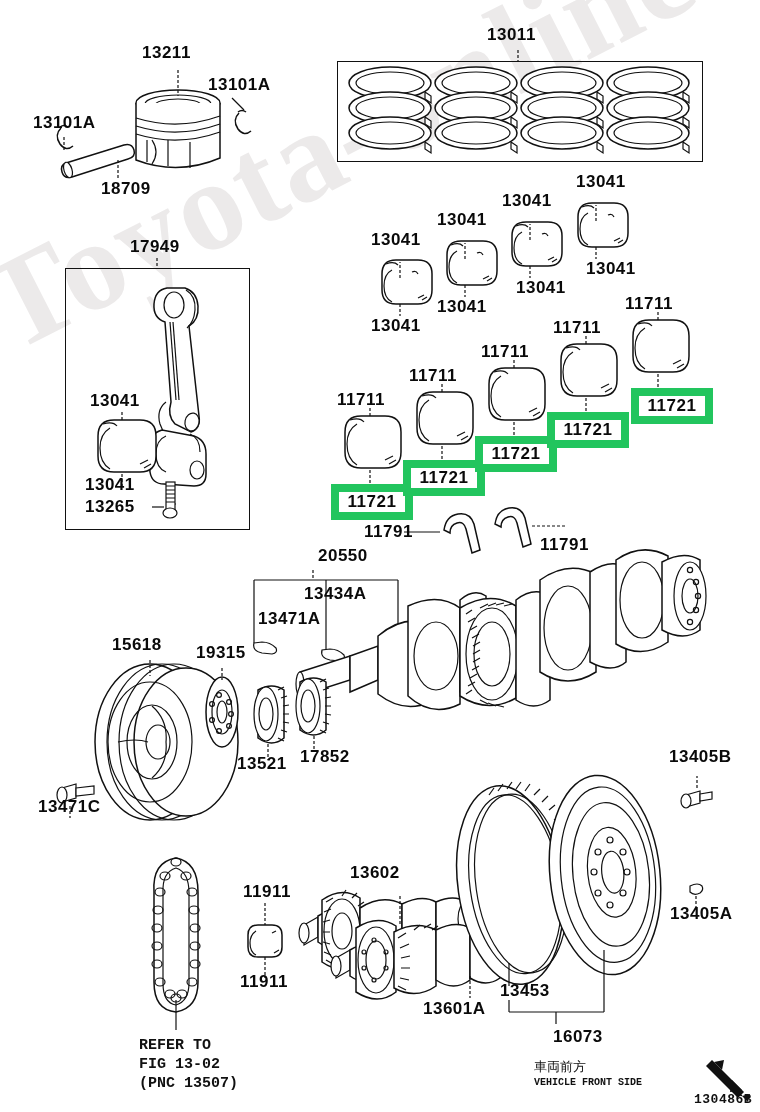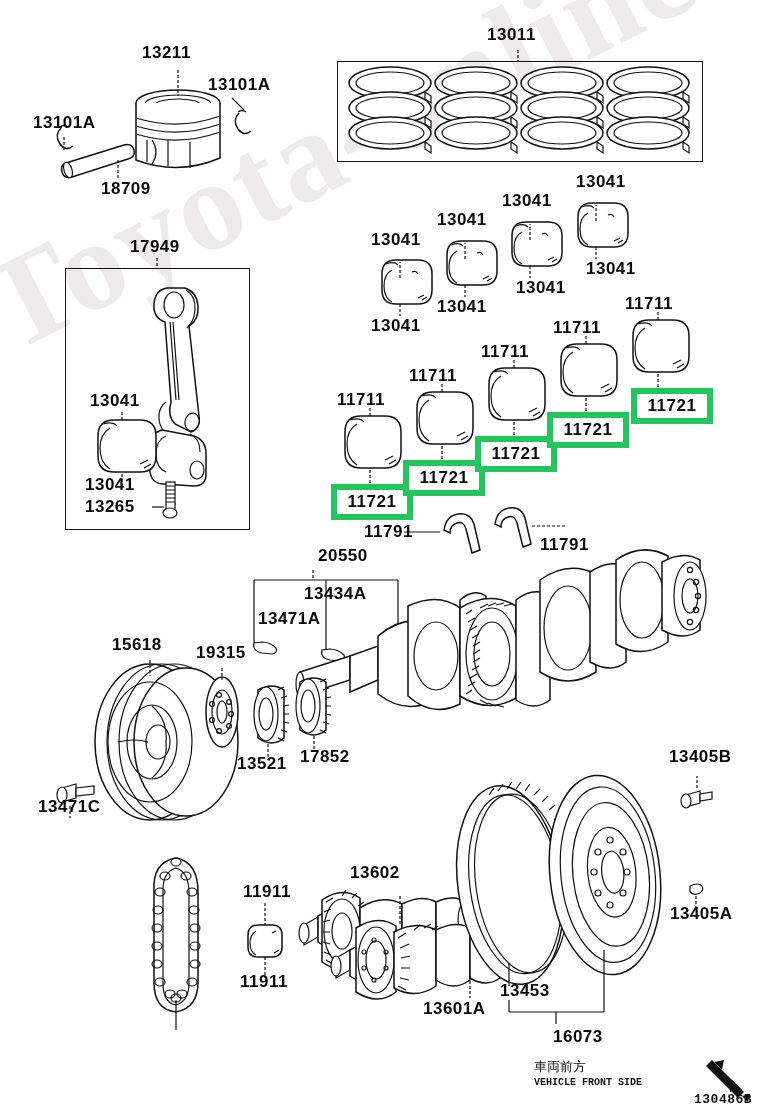--- a/index.html
+++ b/index.html
@@ -10,21 +10,21 @@
   .wm{position:absolute;left:-40px;top:250px;width:900px;
       font-family:"Liberation Serif",serif;font-size:128px;font-weight:700;
       color:#eceaea;letter-spacing:2px;white-space:nowrap;
       transform:rotate(-27deg);transform-origin:left top;
       user-select:none;pointer-events:none;}
 
   
   .lbl{position:absolute;font-family:"Liberation Sans",sans-serif;
        font-size:17px;font-weight:700;color:#0a0a0a;white-space:nowrap;
        letter-spacing:.5px;line-height:1;}
-  .hl{position:absolute;border:6px solid #22c55e;background:#fff;
+  .hl{position:absolute;border:8px solid #22c55e;background:#fff;
       display:flex;align-items:center;justify-content:center;
       font-family:"Liberation Sans",sans-serif;font-size:17px;font-weight:700;
       color:#0a0a0a;letter-spacing:.5px;box-sizing:border-box;}
 
   
   .obox{position:absolute;border:1.6px solid #111;box-sizing:border-box;background:transparent;}
 
   svg{position:absolute;left:0;top:0;overflow:visible;}
   .st{fill:none;stroke:#111;stroke-width:1.5;}
   .st2{fill:none;stroke:#111;stroke-width:1.2;}
@@ -490,17 +490,20 @@
 
     <path d="M718 1066 l22 22 M714 1062 l10 -2 l-2 10 Z M742 1090 l-12 2 l2 -12 Z" class="blk"></path>
     <path d="M712 1060 l32 32 l-6 6 l-32 -32 Z" class="blk"></path>
     <path d="M742 1096 l8 -2 l-2 8 Z" class="blk"></path>
   </svg>
   <div class="lbl" style="left:669px;top:748px;">13405B</div>
   <div class="lbl" style="left:670px;top:905px;">13405A</div>
   <div class="lbl" style="left:500px;top:982px;">13453</div>
   <div class="lbl" style="left:553px;top:1028px;">16073</div>
 
+  <div class="ftnote" style="left:139px;top:1036px;">REFER TO
+FIG 13-02
+(PNC 13507)</div>
   <div class="jp" style="left:534px;top:1058px;">車両前方</div>
   <div class="ftnote" style="left:534px;top:1077px;font-size:10px;">VEHICLE FRONT SIDE</div>
   <div class="diagid" style="left:694px;top:1092px;">130486B</div>
 
 </div>
 
 </body></html>

